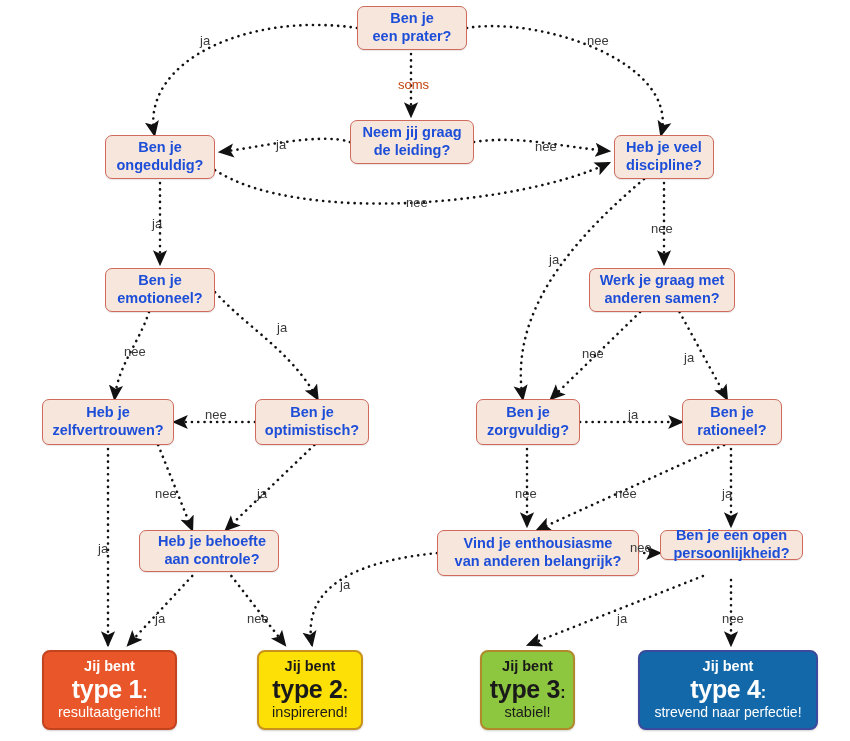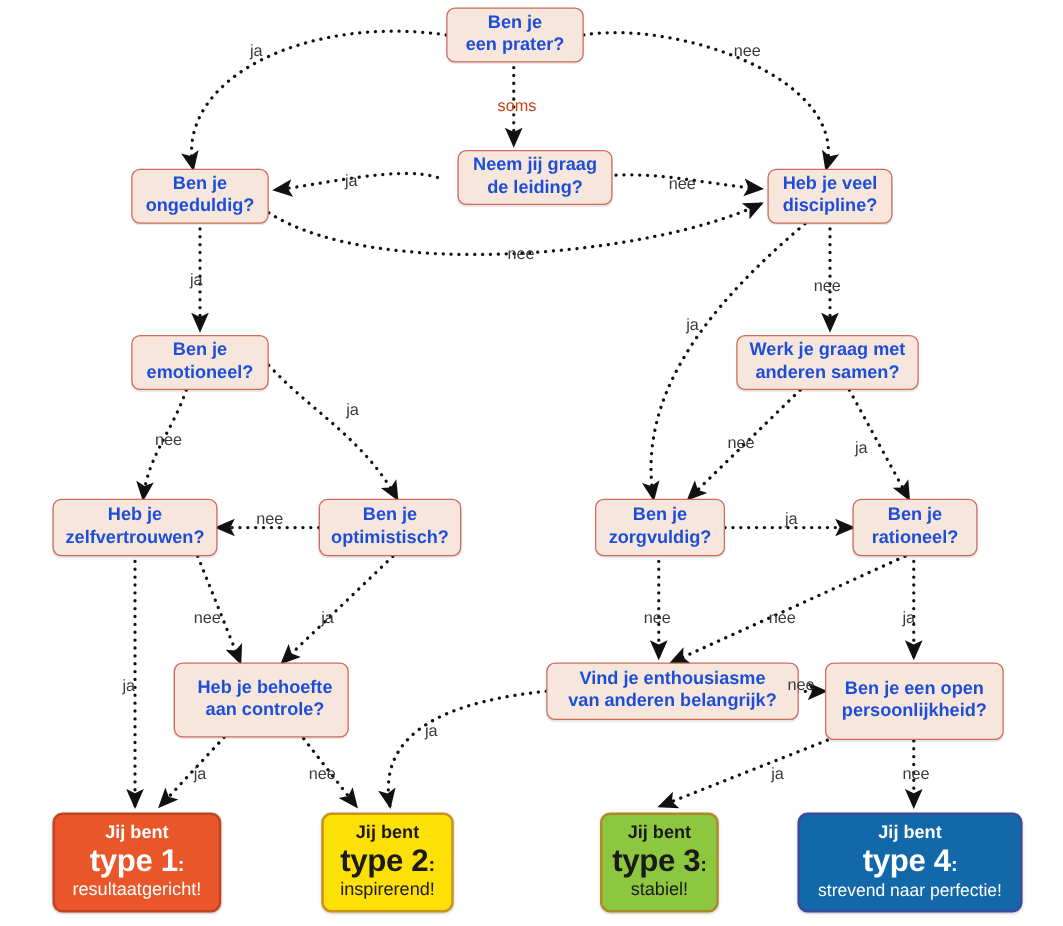--- a/index.html
+++ b/index.html
@@ -128,21 +128,21 @@
         <path d="M 702.9 576 L 528 645"></path>
         <path d="M 731 580 L 731 645"></path>
       </g>
   </svg>
 
   <div id="nodes-layer">
       <div class="node" style="left: 357px; top: 6px; width: 110px; height: 44px; background: rgb(247, 230, 220); border-color: rgb(207, 106, 92);">
         <span>Ben je
 een prater?</span>
       </div>
-      <div class="node" style="left: 350px; top: 120px; width: 124px; height: 44px; background: rgb(247, 230, 220); border-color: rgb(207, 106, 92); margin-left: 16px;">
+      <div class="node" style="left: 350px; top: 120px; width: 124px; height: 44px; background: rgb(247, 230, 220); border-color: rgb(207, 106, 92);">
         <span>Neem jij graag
 de leiding?</span>
       </div>
       <div class="node" style="left: 105px; top: 135px; width: 110px; height: 44px; background: rgb(247, 230, 220); border-color: rgb(207, 106, 92);">
         <span>Ben je
 ongeduldig?</span>
       </div>
       <div class="node" style="left: 614px; top: 135px; width: 100px; height: 44px; background: rgb(247, 230, 220); border-color: rgb(207, 106, 92);">
         <span>Heb je veel
 discipline?</span>
@@ -164,29 +164,29 @@
 optimistisch?</span>
       </div>
       <div class="node" style="left: 476px; top: 399px; width: 104px; height: 46px; background: rgb(247, 230, 220); border-color: rgb(207, 106, 92);">
         <span>Ben je
 zorgvuldig?</span>
       </div>
       <div class="node" style="left: 682px; top: 399px; width: 100px; height: 46px; background: rgb(247, 230, 220); border-color: rgb(207, 106, 92);">
         <span>Ben je
 rationeel?</span>
       </div>
-      <div class="node" style="left: 139px; top: 530px; width: 140px; height: 60px; background: rgb(247, 230, 220); border-color: rgb(207, 106, 92); padding-left: 12px;">
+      <div class="node" style="left: 139px; top: 530px; width: 140px; height: 42px; background: rgb(247, 230, 220); border-color: rgb(207, 106, 92); padding-left: 12px;">
         <span>Heb je behoefte
 aan controle?</span>
       </div>
       <div class="node" style="left: 437px; top: 530px; width: 202px; height: 46px; background: rgb(247, 230, 220); border-color: rgb(207, 106, 92);">
         <span>Vind je enthousiasme
 van anderen belangrijk?</span>
       </div>
-      <div class="node" style="left: 660px; top: 530px; width: 143px; height: 62px; background: rgb(247, 230, 220); border-color: rgb(207, 106, 92);">
+      <div class="node" style="left: 660px; top: 530px; width: 143px; height: 30px; background: rgb(247, 230, 220); border-color: rgb(207, 106, 92);">
         <span>Ben je een open
 persoonlijkheid?</span>
       </div>
     </div>
   <div id="results-layer">
       <div class="result" style="left: 42px; top: 650px; width: 135px; height: 80px; background: rgb(232, 86, 42); border: 2px solid rgb(196, 67, 31); color: rgb(255, 255, 255);">
         <div class="r-top">Jij bent</div>
         <div class="r-mid"><span>type 1</span><span class="colon">:</span></div>
         <div class="r-bot">resultaatgericht!</div>
       </div>

